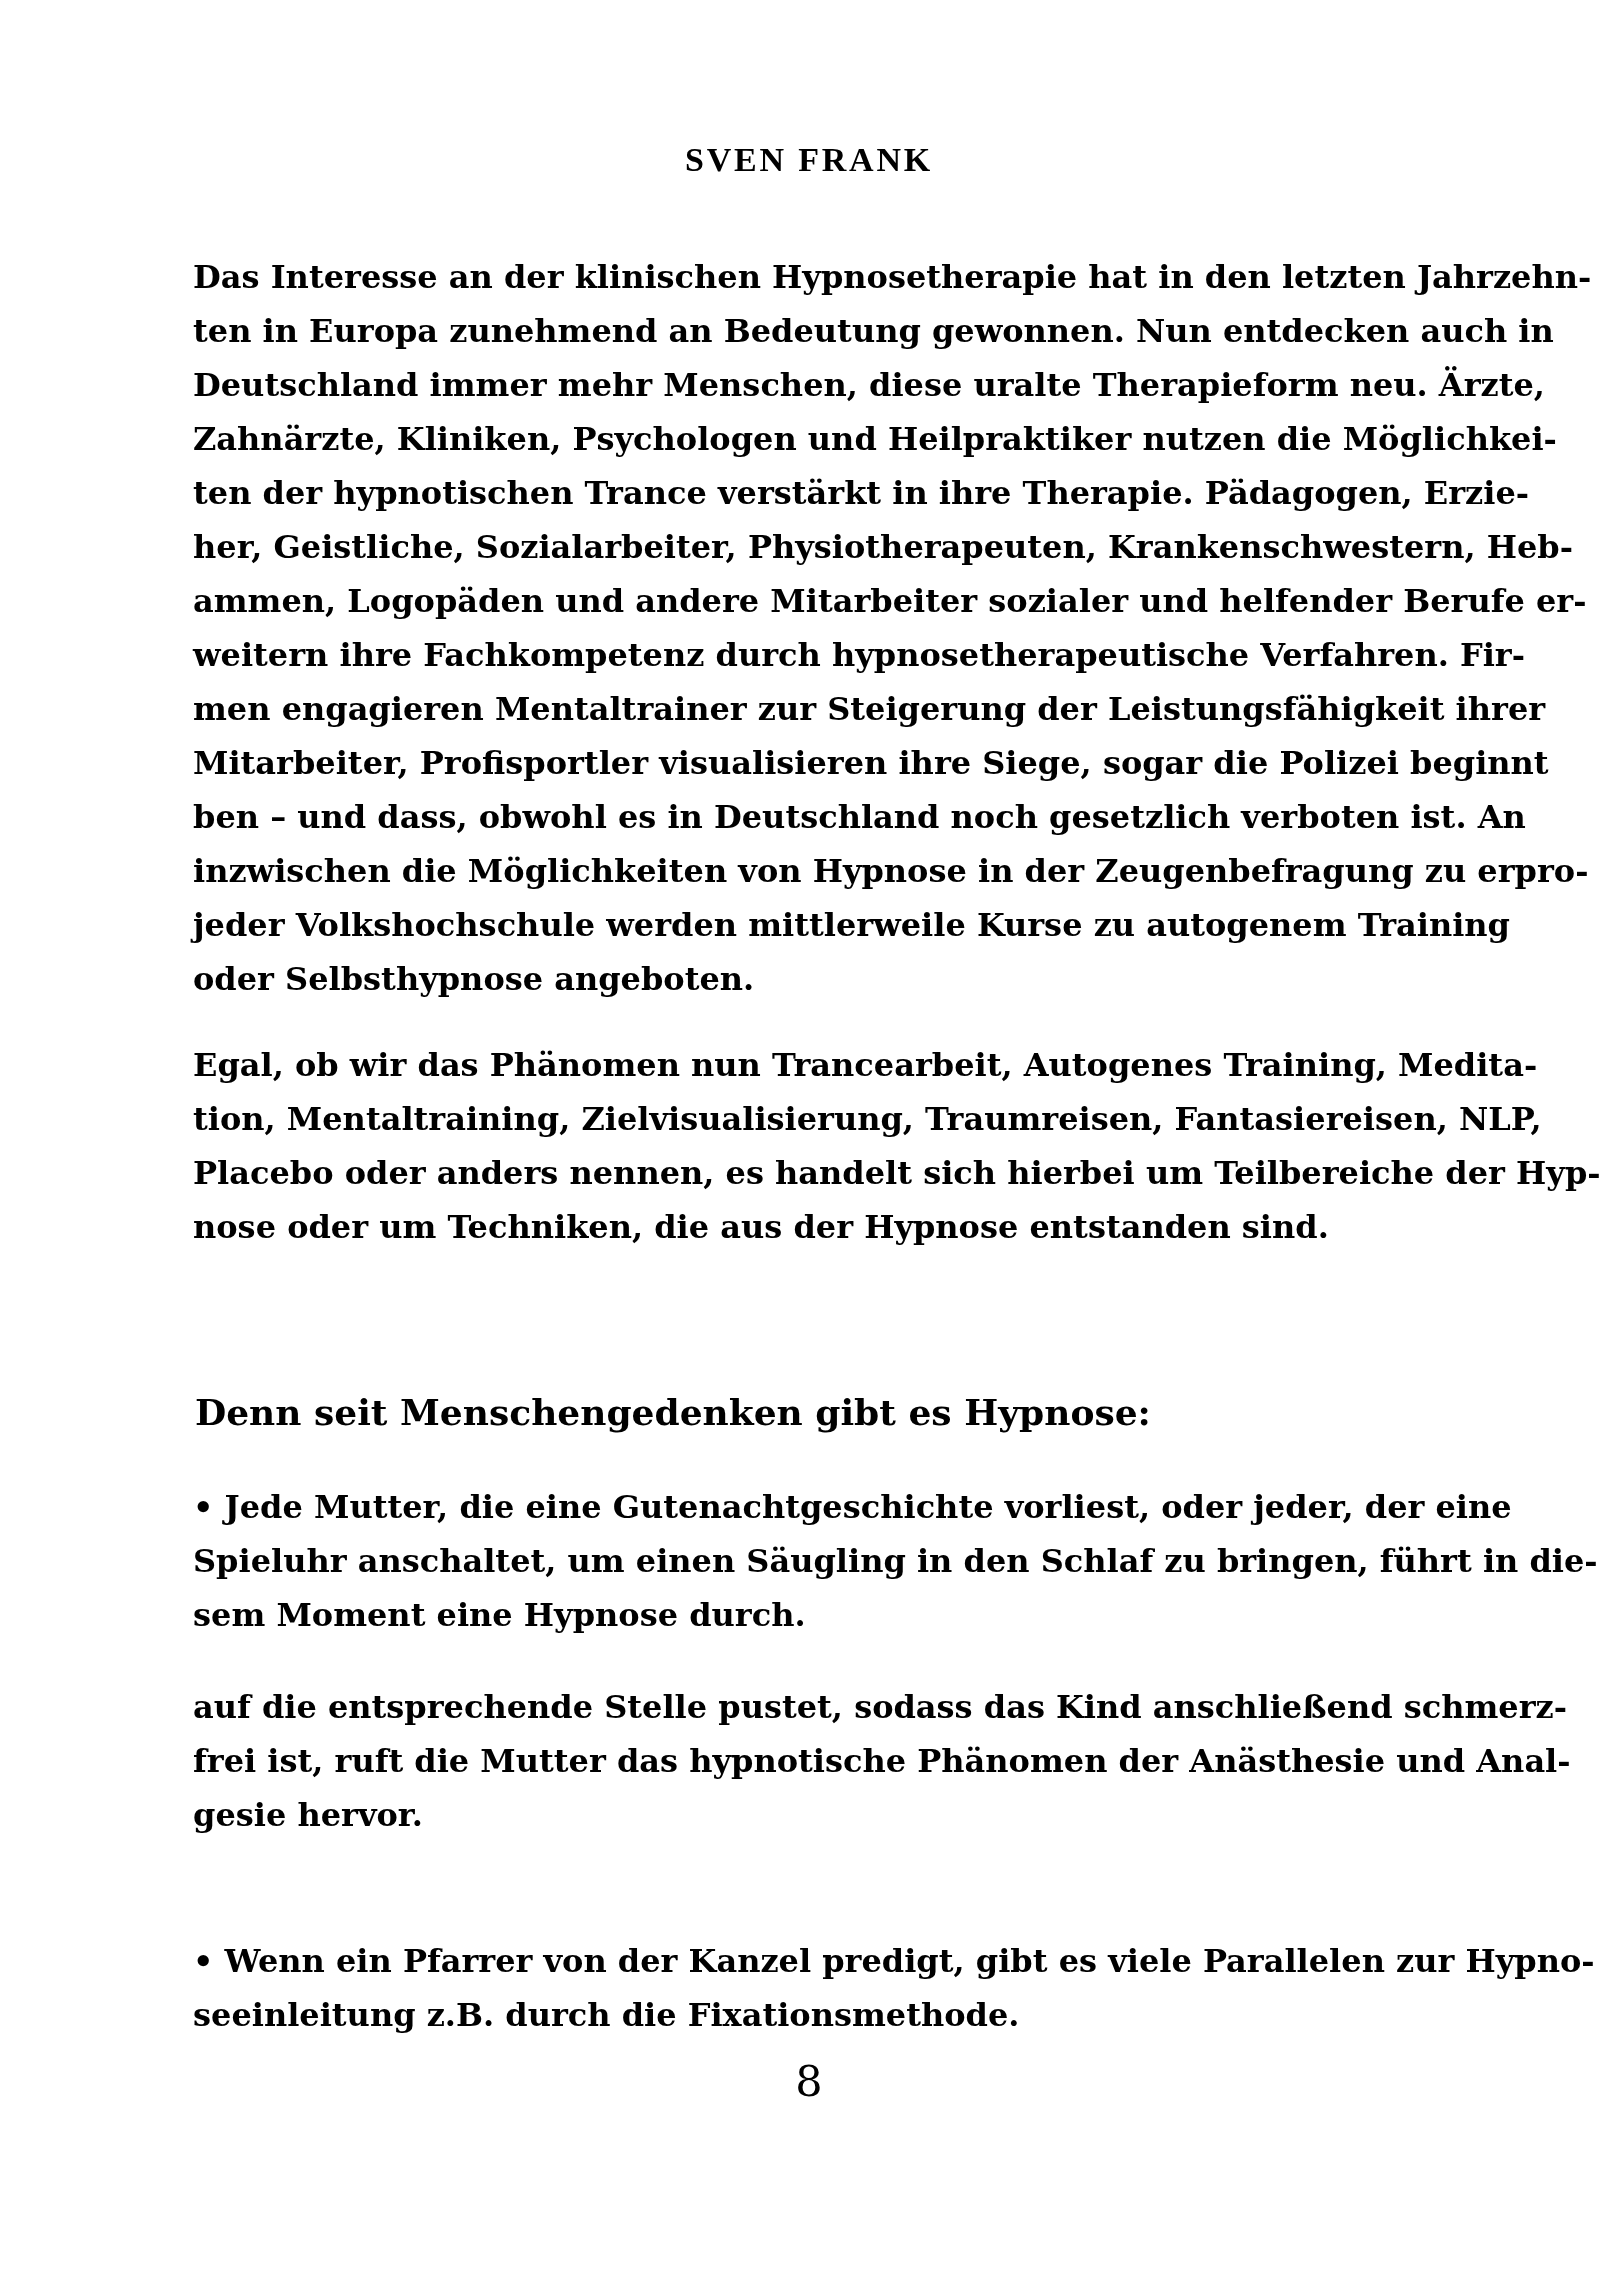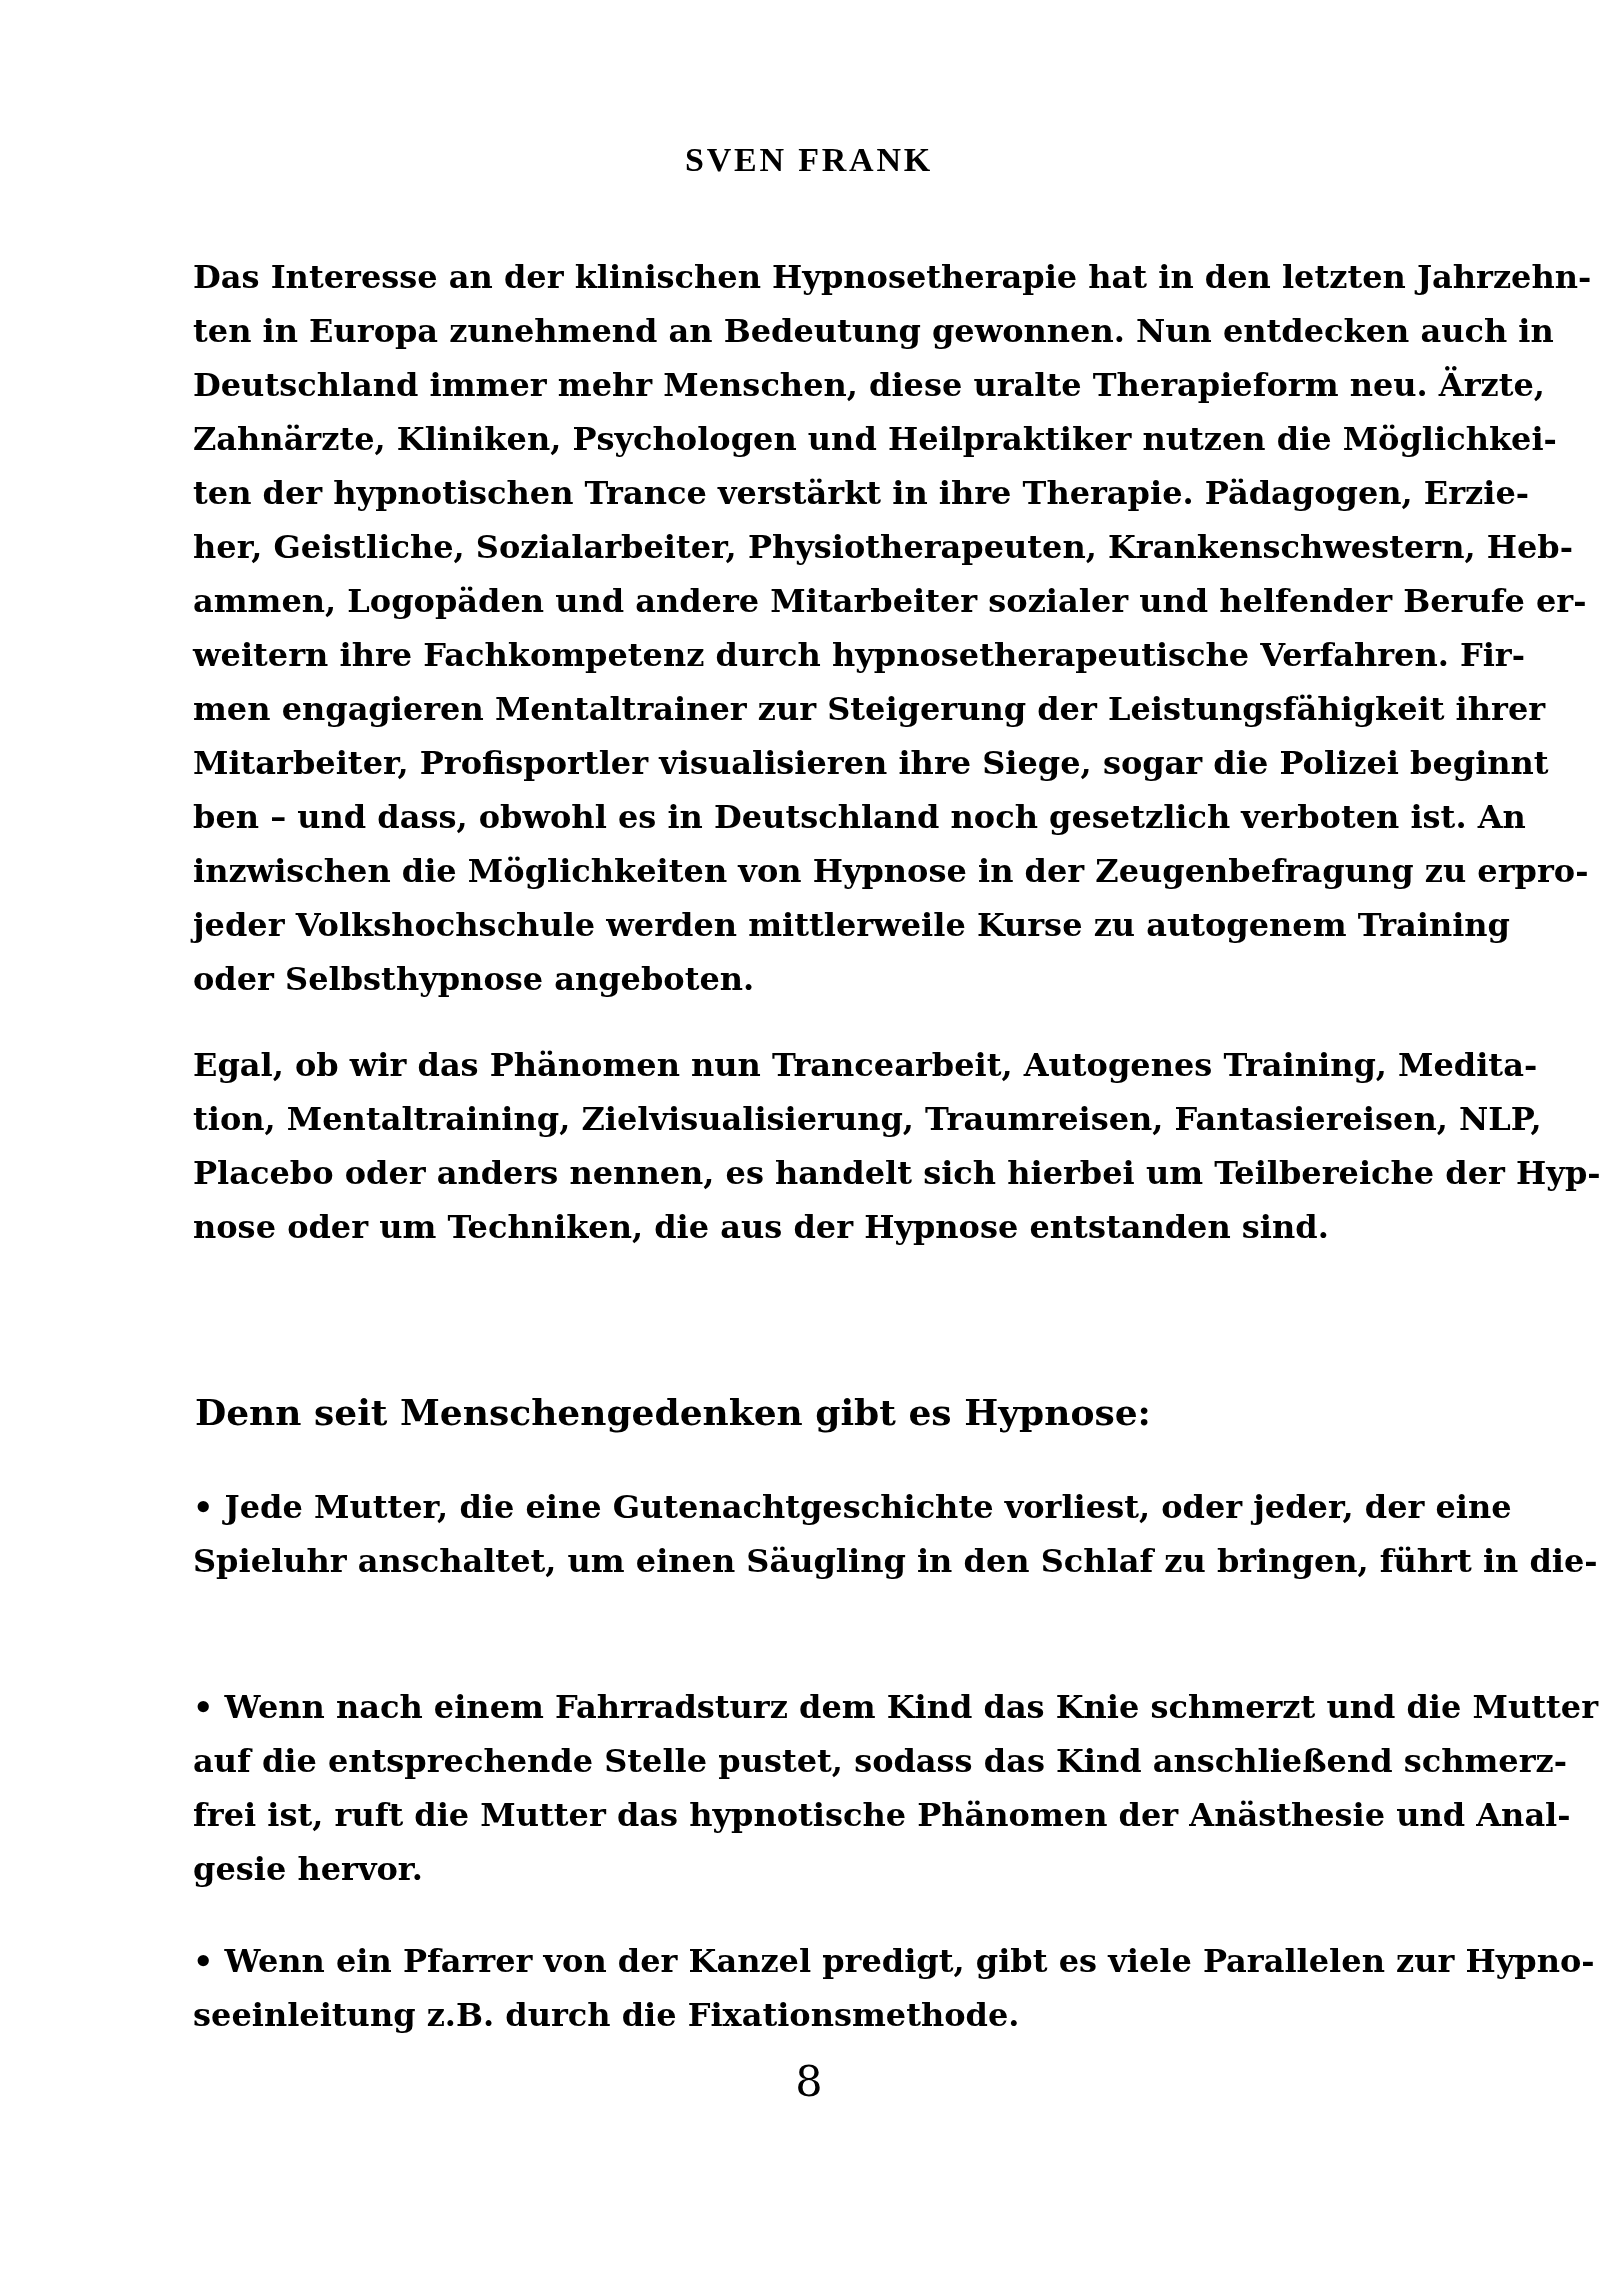--- a/index.html
+++ b/index.html
@@ -91,24 +91,24 @@
   <span class="line">tion, Mentaltraining, Zielvisualisierung, Traumreisen, Fantasiereisen, NLP,</span>
   <span class="line">Placebo oder anders nennen, es handelt sich hierbei um Teilbereiche der Hyp-</span>
   <span class="line last">nose oder um Techniken, die aus der Hypnose entstanden sind.</span>
 </div>
 
 <h2 class="heading" style="top:1385px">Denn seit Menschengedenken gibt es Hypnose:</h2>
 
 <div class="text-block" style="top:1480px">
   <span class="line">• Jede Mutter, die eine Gutenachtgeschichte vorliest, oder jeder, der eine</span>
   <span class="line">Spieluhr anschaltet, um einen Säugling in den Schlaf zu bringen, führt in die-</span>
+  <span class="line last">sem Moment eine Hypnose durch.</span>
 </div>
 
 <div class="text-block" style="top:1680px">
-  <span class="line">• Wenn nach einem Fahrradsturz dem Kind das Knie schmerzt und die Mutter</span>
   <span class="line">auf die entsprechende Stelle pustet, sodass das Kind anschließend schmerz-</span>
   <span class="line">frei ist, ruft die Mutter das hypnotische Phänomen der Anästhesie und Anal-</span>
   <span class="line last">gesie hervor.</span>
 </div>
 
 <div class="text-block" style="top:1934px">
   <span class="line">• Wenn ein Pfarrer von der Kanzel predigt, gibt es viele Parallelen zur Hypno-</span>
   <span class="line last">seeinleitung z.B. durch die Fixationsmethode.</span>
 </div>
 

